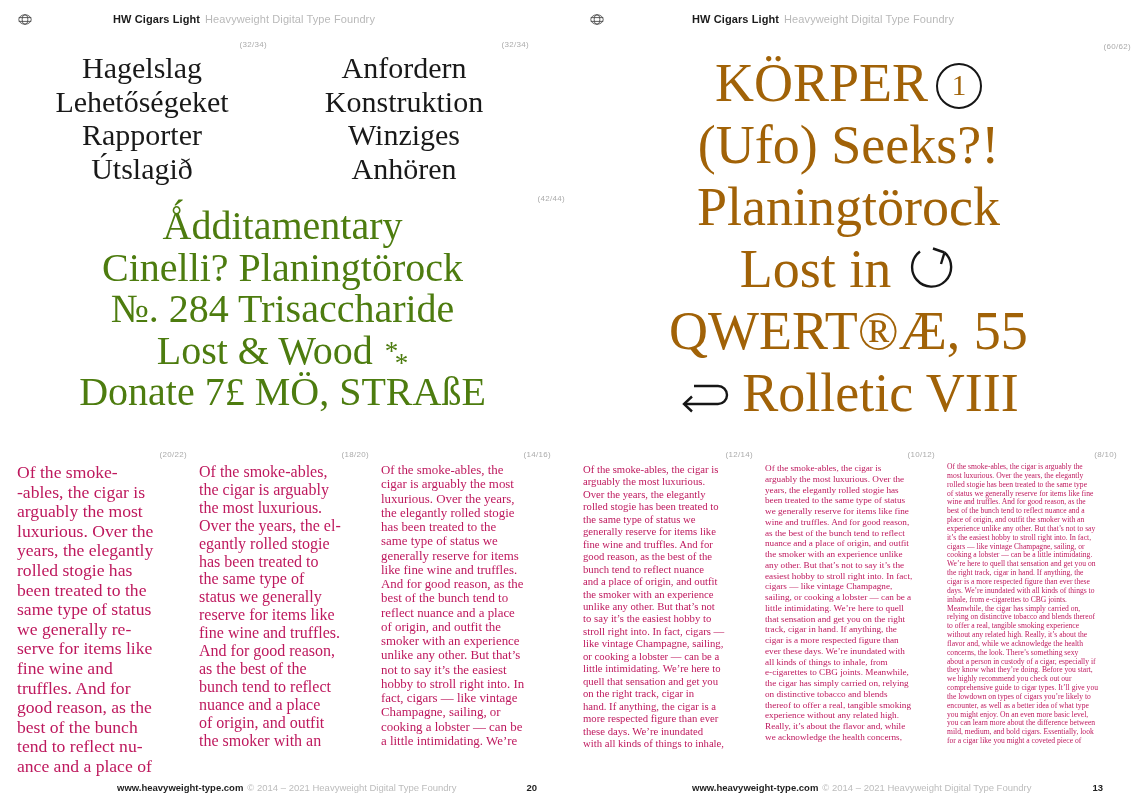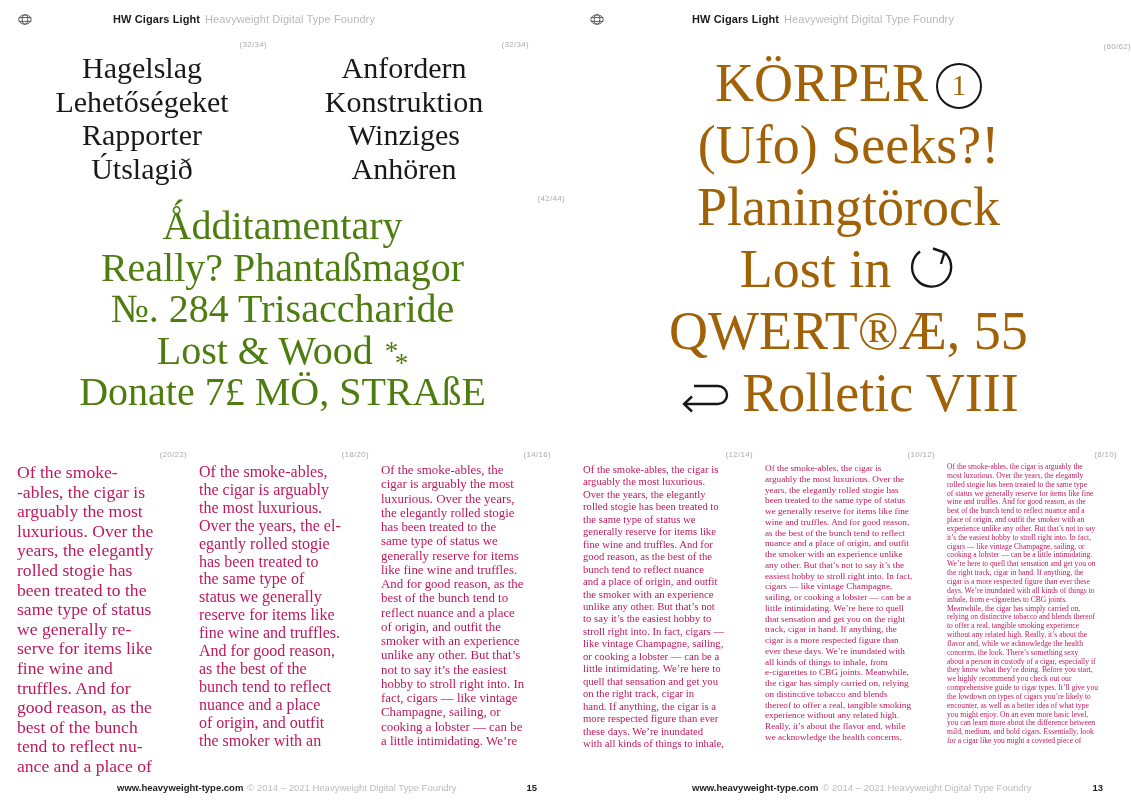--- a/index.html
+++ b/index.html
@@ -111,21 +111,21 @@
         <div>Konstruktion</div>
         <div>Winziges</div>
         <div>Anhören</div>
       </div>
     </div>
 
     <div id="display42">
       <div class="sz">(42/44)</div>
       <div class="d-lines">
         <div class="d-line">Ǻdditamentary</div>
-        <div class="d-line">Really? Phantaßmagor</div>
+        <div class="d-line">Cinelli? Planingtörock</div>
         <div class="d-line">№. 284 Trisaccharide</div>
         <div class="d-line"><span>Lost &amp; Wood</span><span class="asterism">
               <span>*</span>
               <span class="ast2">*</span>
             </span></div>
         <div class="d-line">Donate 7£ MÖ, STRAßE</div>
       </div>
     </div>
 
     <div class="col colx1" id="l-c1">
@@ -187,21 +187,21 @@
 fact, cigars — like vintage
 Champagne, sailing, or
 cooking a lobster — can be
 a little intimidating. We’re</div>
     </div>
 
     <div class="ftr">
       <span class="ftr-text">
         <a class="ftr-url" href="#">www.heavyweight-type.com</a><span class="ftr-copy">© 2014 – 2021 Heavyweight Digital Type Foundry</span>
       </span>
-      <span class="pagenum">15</span>
+      <span class="pagenum">20</span>
     </div>
   </div>
 
   <div class="page" id="page-right">
 
     <div class="hdr">
       <span class="globe">
         <svg width="14" height="11" viewBox="0 0 14 11" fill="none" stroke="#4a4a4a" stroke-width="0.9">
           <ellipse cx="7" cy="5.5" rx="6.2" ry="4.7"></ellipse>
           <ellipse cx="7" cy="5.5" rx="2.8" ry="4.7"></ellipse>

